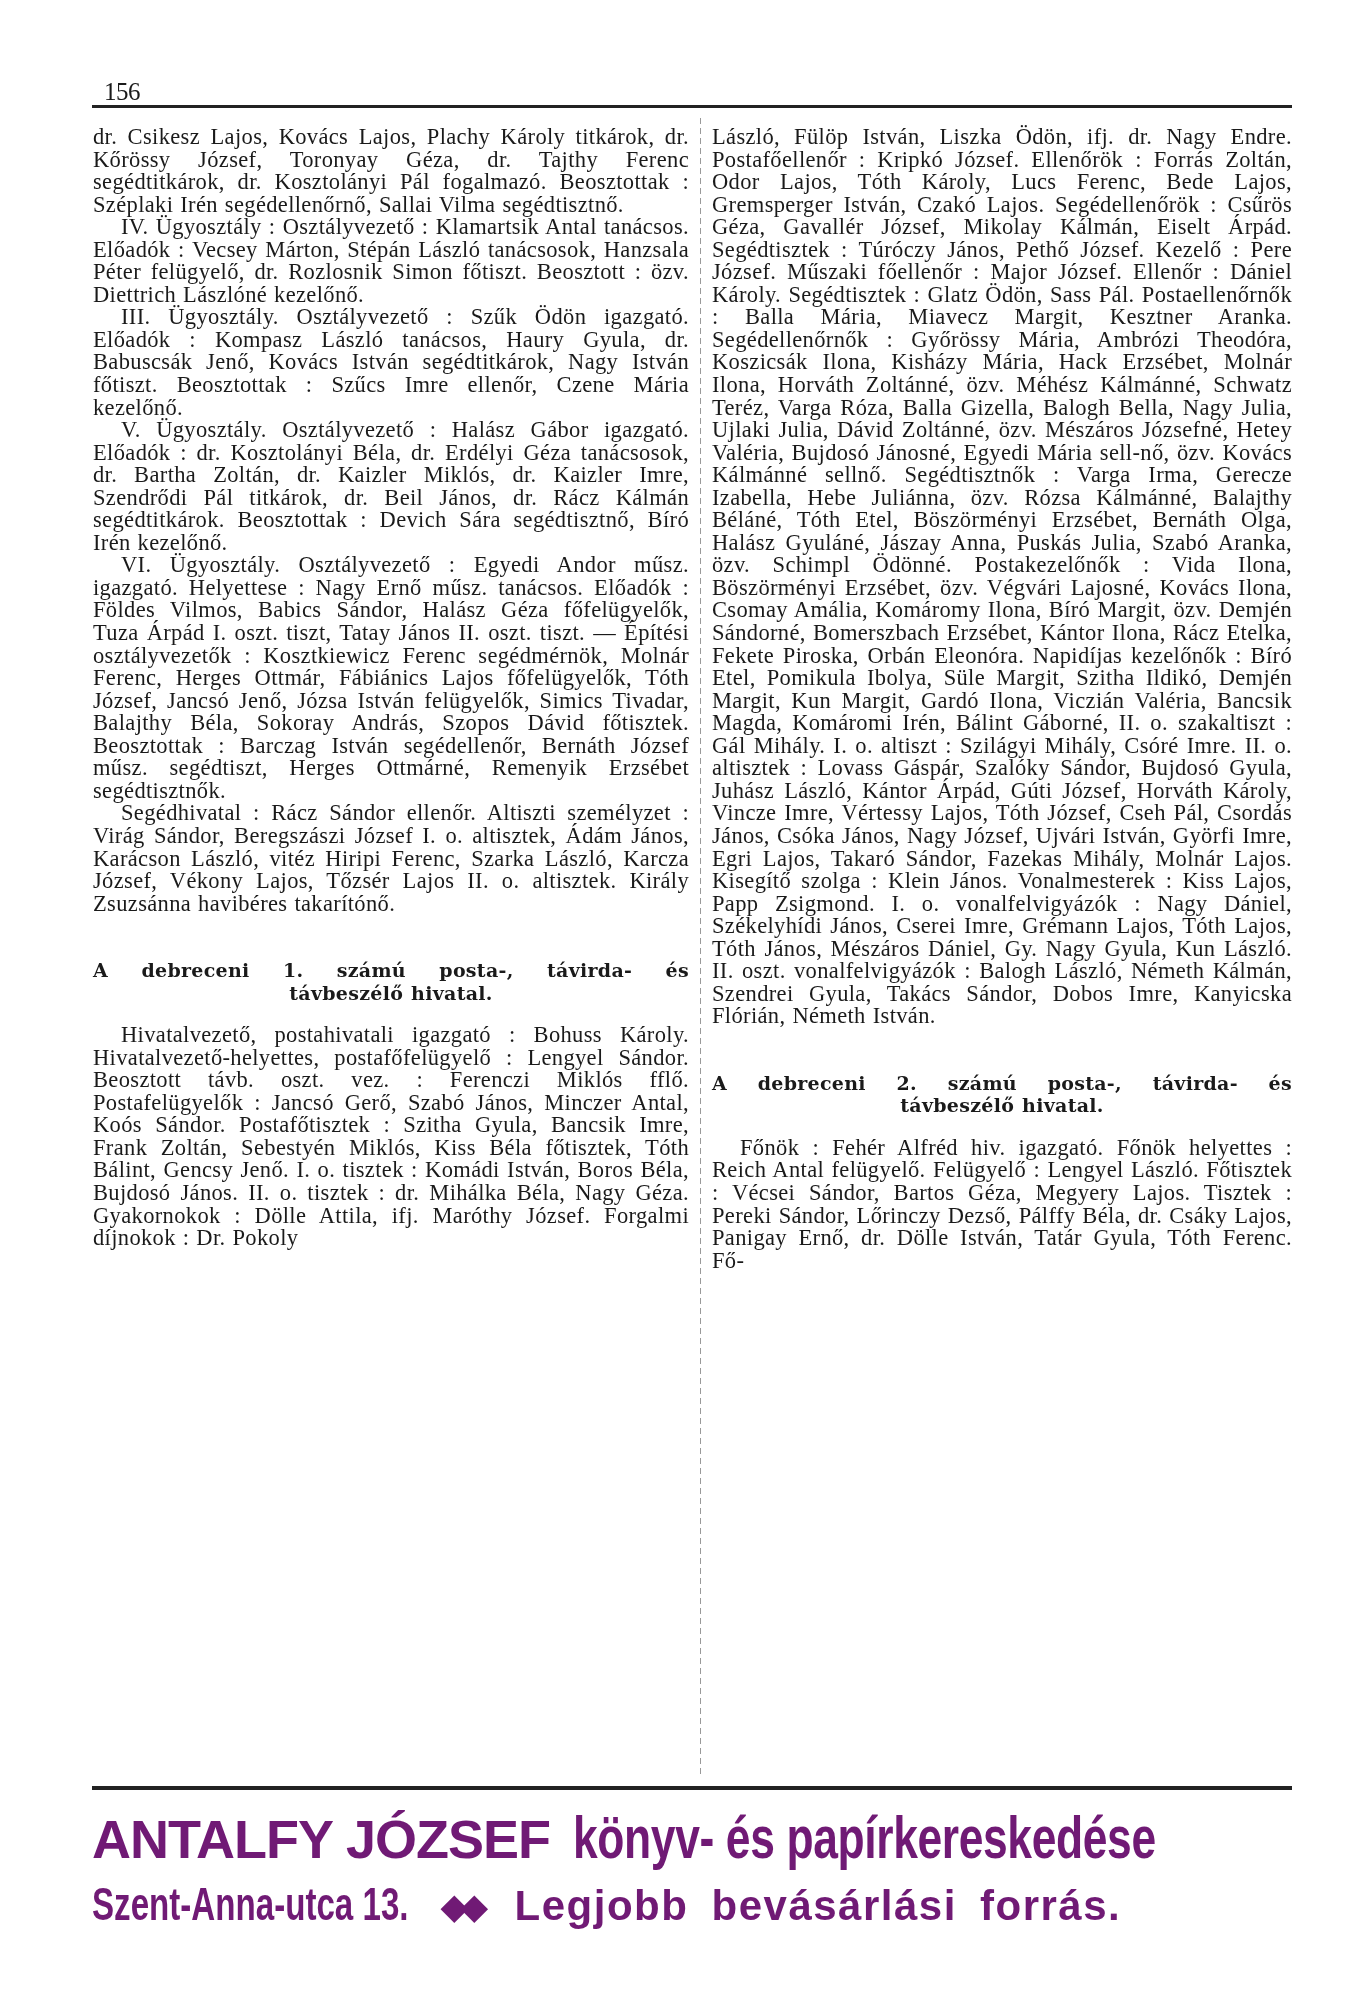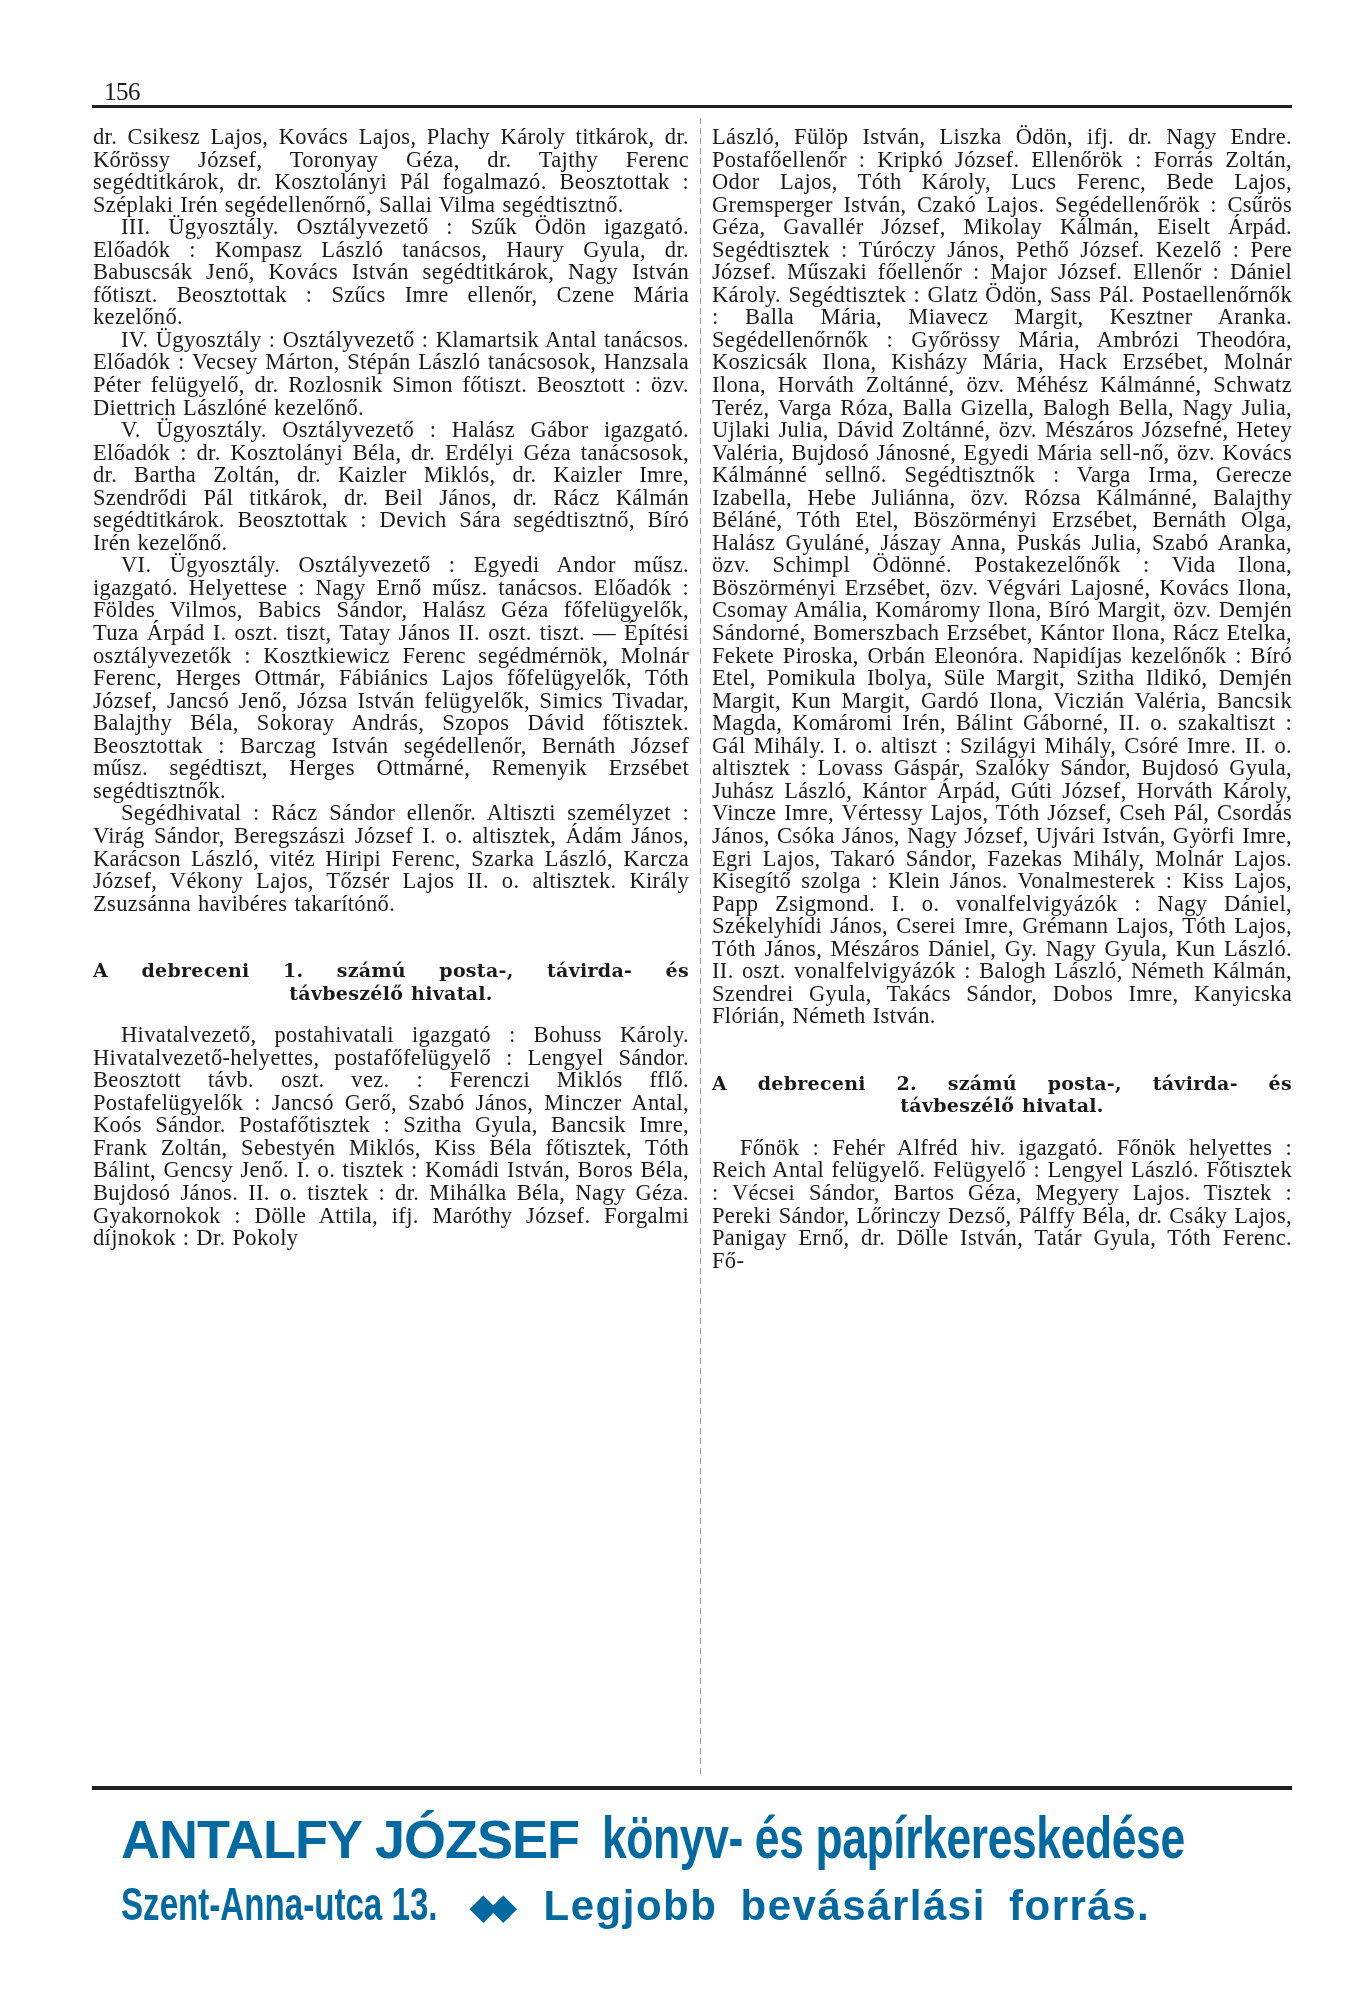--- a/index.html
+++ b/index.html
@@ -30,42 +30,42 @@
   .para { margin: 0; text-indent: 28px; hyphens: manual; }
   .para.noindent { text-indent: 0; }
   .section-heading {
     font-family: "DejaVu Serif", serif; font-weight: bold; font-size: 19px; line-height: 22.5px;
     text-align: center; margin: 0; letter-spacing: 0.3px;
   }
   .section-heading .l1 { display: block; text-align: justify; text-align-last: justify; }
   .gap-big { height: 44px; }
   .gap-mid { height: 20px; }
   .bottom-rule { position: absolute; left: 92px; top: 1786px; width: 1200px; height: 4px; background: #222; }
-  .ad { position: absolute; left: 92px; width: 1200px; font-family: "Liberation Sans", sans-serif; font-weight: bold; color: #0369a1; margin-left: 29px; }
+  .ad { position: absolute; left: 92px; width: 1200px; font-family: "Liberation Sans", sans-serif; font-weight: bold; color: #701a75; }
   .ad-line1 { top: 1806px; height: 64px; font-size: 54px; line-height: 64px; white-space: nowrap; }
   .ad-line1 .name { letter-spacing: -1px; }
   .ad-line1 .trade { display: inline-block; transform: scaleX(0.74); transform-origin: left center; font-size: 60px; margin-left: 8px; letter-spacing: -0.5px; }
   .ad-line2 { top: 1878px; height: 60px; font-size: 40px; line-height: 52px; white-space: nowrap; }
   .ad-line2 .addr { display: inline-block; transform: scaleX(0.72); transform-origin: left center; font-size: 46px; width: 330px; }
   .ad-line2 .diamonds { display: inline-block; font-size: 34px; margin-left: 8px; margin-right: 22px; position: relative; top: -2px; letter-spacing: -6px; }
   .ad-line2 .slogan { font-size: 42px; letter-spacing: 1.5px; word-spacing: 10px; }
 </style>
 </head>
 <body>
 
 <div class="header">
   <span class="page-number">156</span>
 </div>
 <div class="top-rule"></div>
 <div class="col-divider"></div>
 
 <div class="column col-left">
   <p class="para noindent">dr. Csikesz Lajos, Kovács Lajos, Plachy Károly titkárok, dr. Kőrössy József, Toronyay Géza, dr. Tajthy Ferenc segédtitkárok, dr. Kosztolányi Pál fogalmazó. Beosztottak : Széplaki Irén segédellenőrnő, Sallai Vilma segédtisztnő.</p>
+  <p class="para">IV. Ügyosztály : Osztályvezető : Klamartsik Antal tanácsos. Előadók : Vecsey Márton, Stépán László tanácsosok, Hanzsala Péter felügyelő, dr. Rozlosnik Simon főtiszt. Beosztott : özv. Diettrich Lászlóné kezelőnő.</p>
   <p class="para">III. Ügyosztály. Osztályvezető : Szűk Ödön igazgató. Előadók : Kompasz László tanácsos, Haury Gyula, dr. Babuscsák Jenő, Kovács István segédtitkárok, Nagy István főtiszt. Beosztottak : Szűcs Imre ellenőr, Czene Mária kezelőnő.</p>
-  <p class="para">IV. Ügyosztály : Osztályvezető : Klamartsik Antal tanácsos. Előadók : Vecsey Márton, Stépán László tanácsosok, Hanzsala Péter felügyelő, dr. Rozlosnik Simon főtiszt. Beosztott : özv. Diettrich Lászlóné kezelőnő.</p>
   <p class="para">V. Ügyosztály. Osztályvezető : Halász Gábor igazgató. Előadók : dr. Kosztolányi Béla, dr. Erdélyi Géza tanácsosok, dr. Bartha Zoltán, dr. Kaizler Miklós, dr. Kaizler Imre, Szendrődi Pál titkárok, dr. Beil János, dr. Rácz Kálmán segédtitkárok. Beosztottak : Devich Sára segédtisztnő, Bíró Irén kezelőnő.</p>
   <p class="para">VI. Ügyosztály. Osztályvezető : Egyedi Andor műsz. igazgató. Helyettese : Nagy Ernő műsz. tanácsos. Előadók : Földes Vilmos, Babics Sándor, Halász Géza főfelügyelők, Tuza Árpád I. oszt. tiszt, Tatay János II. oszt. tiszt. — Építési osztályvezetők : Kosztkiewicz Ferenc segédmérnök, Molnár Ferenc, Herges Ottmár, Fábiánics Lajos főfelügyelők, Tóth József, Jancsó Jenő, Józsa István felügyelők, Simics Tivadar, Balajthy Béla, Sokoray András, Szopos Dávid főtisztek. Beosztottak : Barczag István segédellenőr, Bernáth József műsz. segédtiszt, Herges Ottmárné, Remenyik Erzsébet segédtisztnők.</p>
   <p class="para">Segédhivatal : Rácz Sándor ellenőr. Altiszti személyzet : Virág Sándor, Beregszászi József I. o. altisztek, Ádám János, Karácson László, vitéz Hiripi Ferenc, Szarka László, Karcza József, Vékony Lajos, Tőzsér Lajos II. o. altisztek. Király Zsuzsánna havibéres takarítónő.</p>
   <div class="gap-big"></div>
   <h2 class="section-heading">
     <span class="l1">A debreceni 1. számú posta-, távirda- és</span>
     <span class="l2">távbeszélő hivatal.</span>
   </h2>
   <div class="gap-mid"></div>
   <p class="para">Hivatalvezető, postahivatali igazgató : Bohuss Károly. Hivatalvezető-helyettes, postafőfelügyelő : Lengyel Sándor. Beosztott távb. oszt. vez. : Ferenczi Miklós fflő. Postafelügyelők : Jancsó Gerő, Szabó János, Minczer Antal, Koós Sándor. Postafőtisztek : Szitha Gyula, Bancsik Imre, Frank Zoltán, Sebestyén Miklós, Kiss Béla főtisztek, Tóth Bálint, Gencsy Jenő. I. o. tisztek : Komádi István, Boros Béla, Bujdosó János. II. o. tisztek : dr. Mihálka Béla, Nagy Géza. Gyakornokok : Dölle Attila, ifj. Maróthy József. Forgalmi díjnokok : Dr. Pokoly</p>

